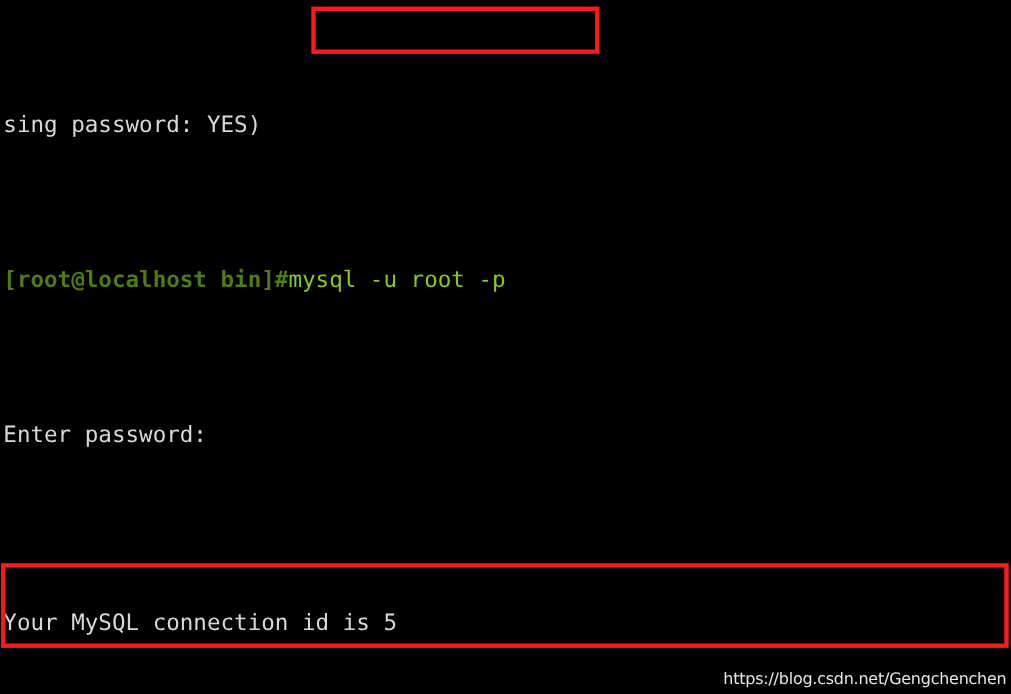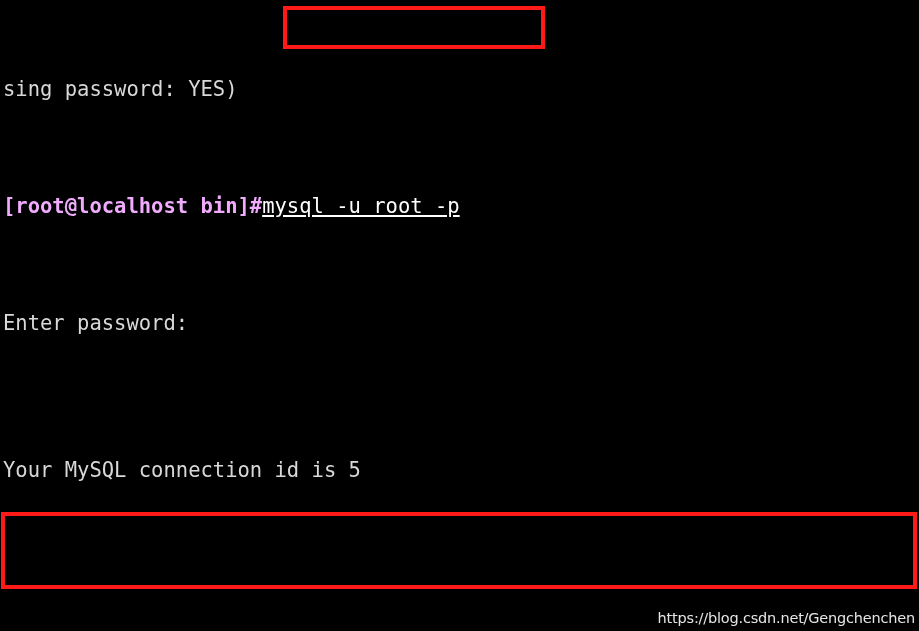--- a/index.html
+++ b/index.html
@@ -35,30 +35,30 @@
     line-height: 29.3px;
     letter-spacing: 0px;
     white-space: pre;
     color: #d8d8d8;
   }
 
   .line {
     height: 29.3px;
     white-space: pre;
     color: #d8d8d8;
+    margin-top: 24px;
   }
 
   .prompt {
-    color: #f0abfc;
+    color: #4d7c0f;
     font-weight: bold;
   }
 
   .cmd {
-    color: #ffffff;
-    text-decoration: underline;
+    color: #84cc16;
   }
 
   .hl-box {
     position: absolute;
     border: 4px solid #ff1a1a;
     box-sizing: border-box;
     pointer-events: none;
     background: transparent;
   }
 

